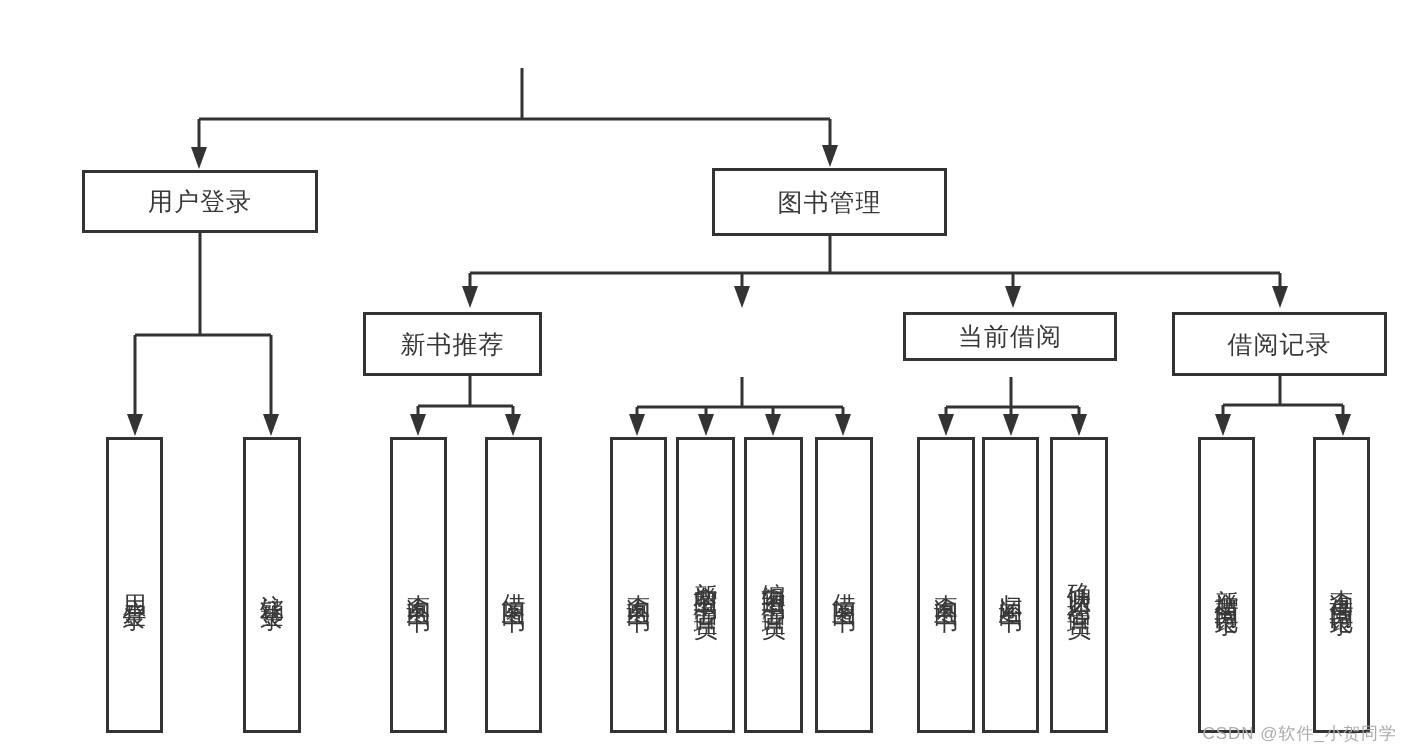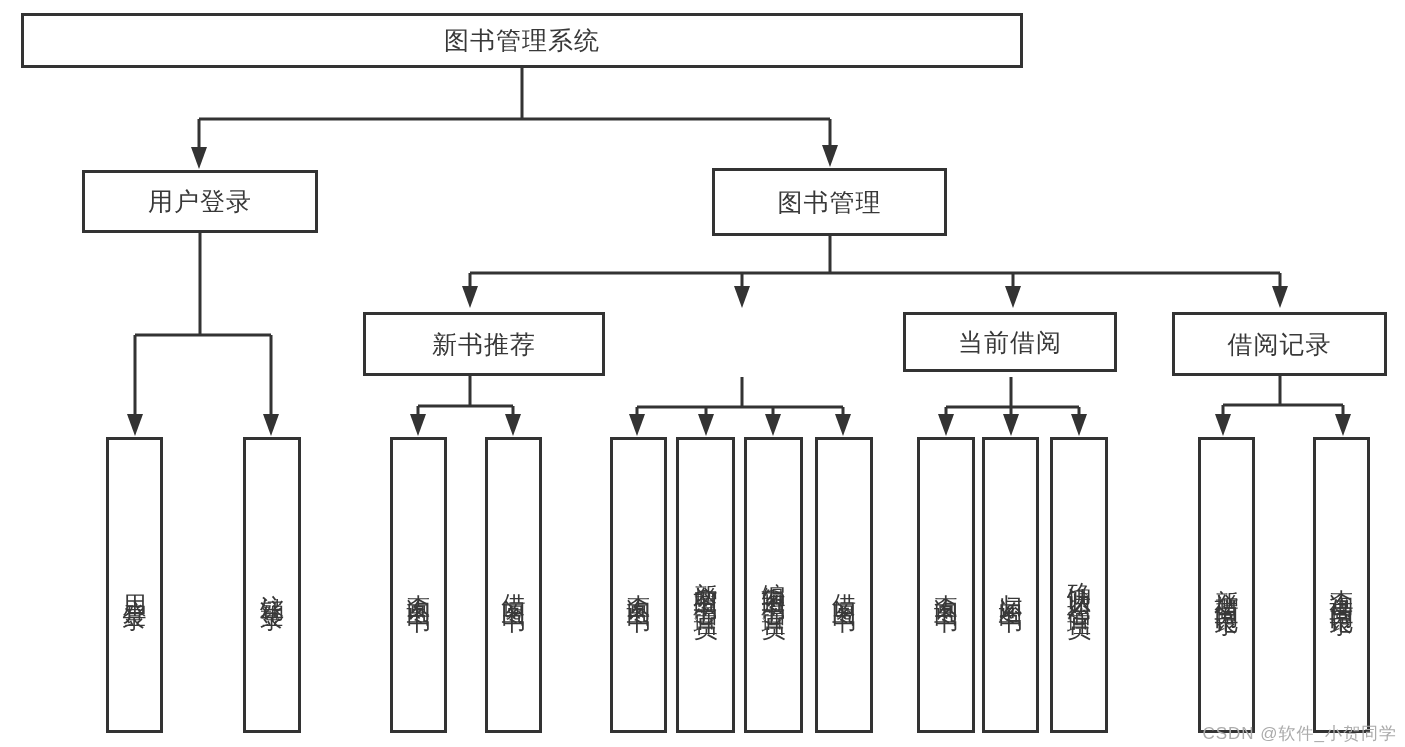--- a/index.html
+++ b/index.html
@@ -95,30 +95,29 @@
       <polygon points="765,414 781,414 773,436"></polygon>
       <polygon points="835,414 851,414 843,436"></polygon>
       <polygon points="938,414 954,414 946,436"></polygon>
       <polygon points="1003,414 1019,414 1011,436"></polygon>
       <polygon points="1071,414 1087,414 1079,436"></polygon>
       <polygon points="1215,414 1231,414 1223,436"></polygon>
       <polygon points="1335,414 1351,414 1343,436"></polygon>
     </g>
   </svg>
 
-  <div class="node" style="left:21px; top:13px; width:1002px; height:55px;">图书管理系统</div>
 
   <div class="node" style="left:82px; top:170px; width:236px; height:63px;">用户登录</div>
 
   <div class="node" style="left:712px; top:168px; width:235px; height:68px;">图书管理</div>
 
-  <div class="node" style="left:363px; top:312px; width:242px; height:64px;">新书推荐</div>
+  <div class="node" style="left:363px; top:312px; width:179px; height:64px;">新书推荐</div>
 
 
-  <div class="node" style="left:903px; top:312px; width:214px; height:60px;text-align:right;">当前借阅</div>
+  <div class="node" style="left:903px; top:312px; width:214px; height:49px;text-align:right;">当前借阅</div>
 
   <div class="node" style="left:1172px; top:312px; width:215px; height:64px;">借阅记录</div>
 
   <div class="leaf" style="left:106px; top:437px; width:57px; height:296px;">
     <span class="vtext">用户登录</span>
   </div>
 
   <div class="leaf" style="left:243px; top:437px; width:58px; height:296px;">
     <span class="vtext">注销登录</span>
   </div>

